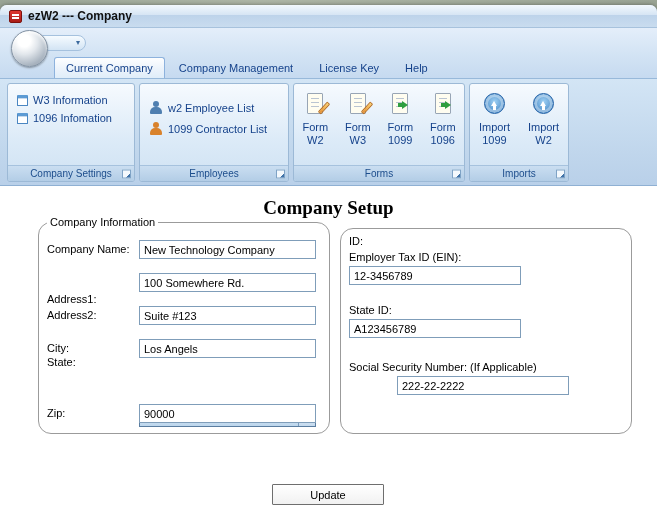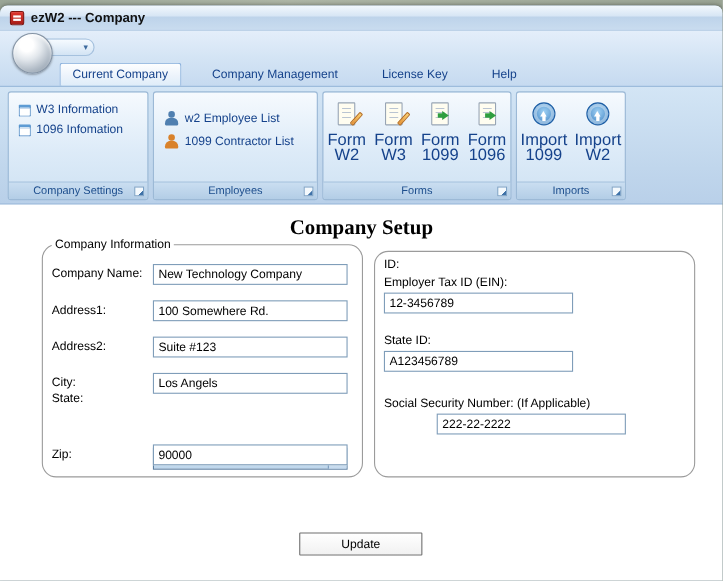--- a/index.html
+++ b/index.html
@@ -24,21 +24,21 @@
   
   .ribbon-top { position:absolute; left:0; top:23px; width:100%; height:50px;
                 background:linear-gradient(#e4eefa,#d2e3f4 55%,#c6daf0); }
   .orb { position:absolute; left:11px; top:2px; width:37px; height:37px; border-radius:50%;
          background:radial-gradient(circle at 35% 28%, #ffffff 0 18%, #e2e7ec 40%, #aab5c1 72%, #808e9c);
          border:1px solid #8493a4; box-shadow:0 1px 2px rgba(0,0,0,.35), inset 0 2px 3px rgba(255,255,255,.9); }
   .qat { position:absolute; left:42px; top:7px; width:44px; height:16px;
          border-radius:0 9px 9px 0; border:1px solid #a5c1de;
          background:linear-gradient(#f6fbff,#d3e4f4); display:flex; align-items:center; justify-content:flex-end; padding-right:5px; }
   .qat-chevron { font-size:8px; color:#3c6a9e; line-height:1; cursor:default; }
-  .tabstrip { position:absolute; left:54px; bottom:0; height:23px; display:flex; align-items:flex-end; gap:16px; }
+  .tabstrip { position:absolute; left:54px; bottom:0; height:23px; display:flex; align-items:flex-end; gap:2px; }
   .tab { padding:4px 11px 4px; font-size:11px; color:#15428b; white-space:nowrap;
          border:1px solid transparent; border-bottom:none; }
   .tab.active { background:linear-gradient(#fdfeff,#ecf3fb 55%,#dfedf9);
                 border:1px solid #8db2dd; border-bottom:none; border-radius:3px 3px 0 0; }
 
   
   .ribbon-body { position:absolute; left:0; top:73px; width:100%; height:108px;
                  background:linear-gradient(#d3e5f5,#c0d6ec 70%,#b9d0e9);
                  border-top:1px solid #98b9da; border-bottom:1px solid #8fb0d3; }
   .group { position:absolute; top:4px; height:99px; border:1px solid #9cb9d6; border-radius:3px;
@@ -71,21 +71,21 @@
   .person { position:relative; width:14px; height:13px; }
   .person::before { content:""; position:absolute; left:4px; top:0; width:6px; height:6px;
                     border-radius:50%; background:var(--pc); }
   .person::after { content:""; position:absolute; left:1px; bottom:0; width:12px; height:7px;
                    border-radius:5px 5px 1px 1px; background:var(--pc); }
   .person-blue { --pc:#4f7fb0; }
   .person-orange { --pc:#d9822b; }
 
   .big-row { display:flex; height:100%; }
   .big-btn { flex:1; display:flex; flex-direction:column; align-items:center; padding-top:6px;
-             font-size:15px; color:#15428b; line-height:13px; cursor:default; border-radius:2px; }
+             font-size:11px; color:#15428b; line-height:13px; cursor:default; border-radius:2px; }
   .big-ic-wrap { height:27px; display:flex; align-items:center; justify-content:center; margin-bottom:4px; }
 
   .doc { position:relative; width:16px; height:21px; background:#fffdf0;
          border:1px solid #98a5b5; border-radius:1px; }
   .doc::before { content:""; position:absolute; left:3px; right:3px; top:4px; height:11px;
          background:repeating-linear-gradient(#b9c4d2 0 1px, transparent 1px 4px); }
   .pencil { position:absolute; right:-4px; bottom:-2px; width:4px; height:14px;
             background:linear-gradient(#ffd36b,#e89030); border:1px solid #b96f1f;
             border-radius:1px; transform:rotate(42deg); }
   .garrow { position:absolute; right:-5px; bottom:4px; width:0; height:0;
@@ -253,21 +253,21 @@
 
     <div class="main">
       <div class="page-title">Company Setup</div>
 
       <div class="fs fs-left">
         <span class="fs-legend">Company Information</span>
 
         <span class="lbl" style="top:20px">Company Name:</span>
         <input class="tb tb-l" style="top: 17px;" value="New Technology Company">
 
-        <span class="lbl" style="top:53px">Address1:</span>
+        <span class="lbl" style="top:70px">Address1:</span>
         <input class="tb tb-l" style="top: 50px;" value="100 Somewhere Rd.">
 
         <span class="lbl" style="top:86px">Address2:</span>
         <input class="tb tb-l" style="top: 83px;" value="Suite #123">
 
         <span class="lbl" style="top:119px">City:</span>
         <input class="tb tb-l" style="top: 116px;" value="Los Angels">
 
         <span class="lbl" style="top:133px">State:</span>
         <div class="combo" style="top:148px">

